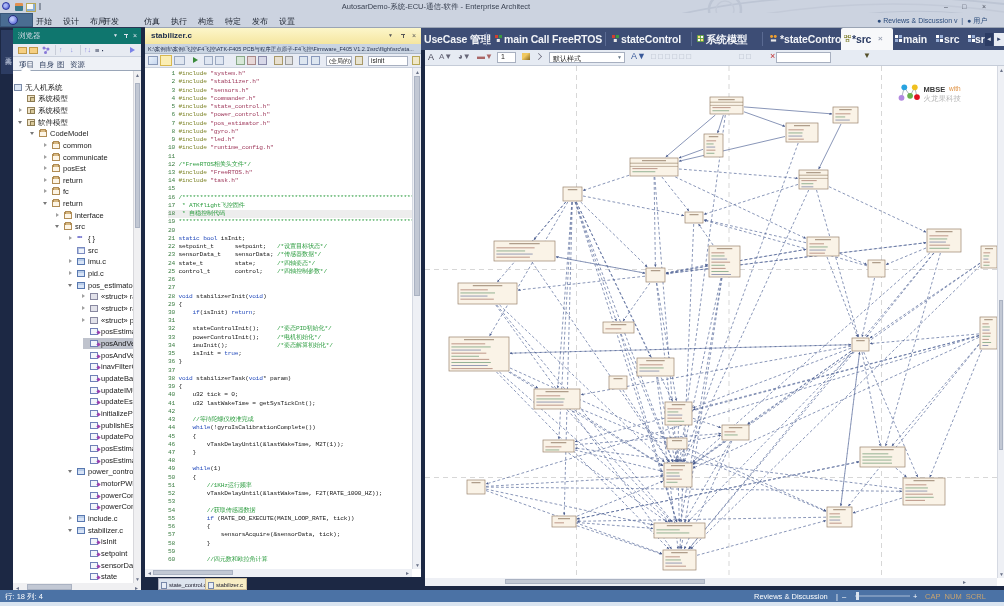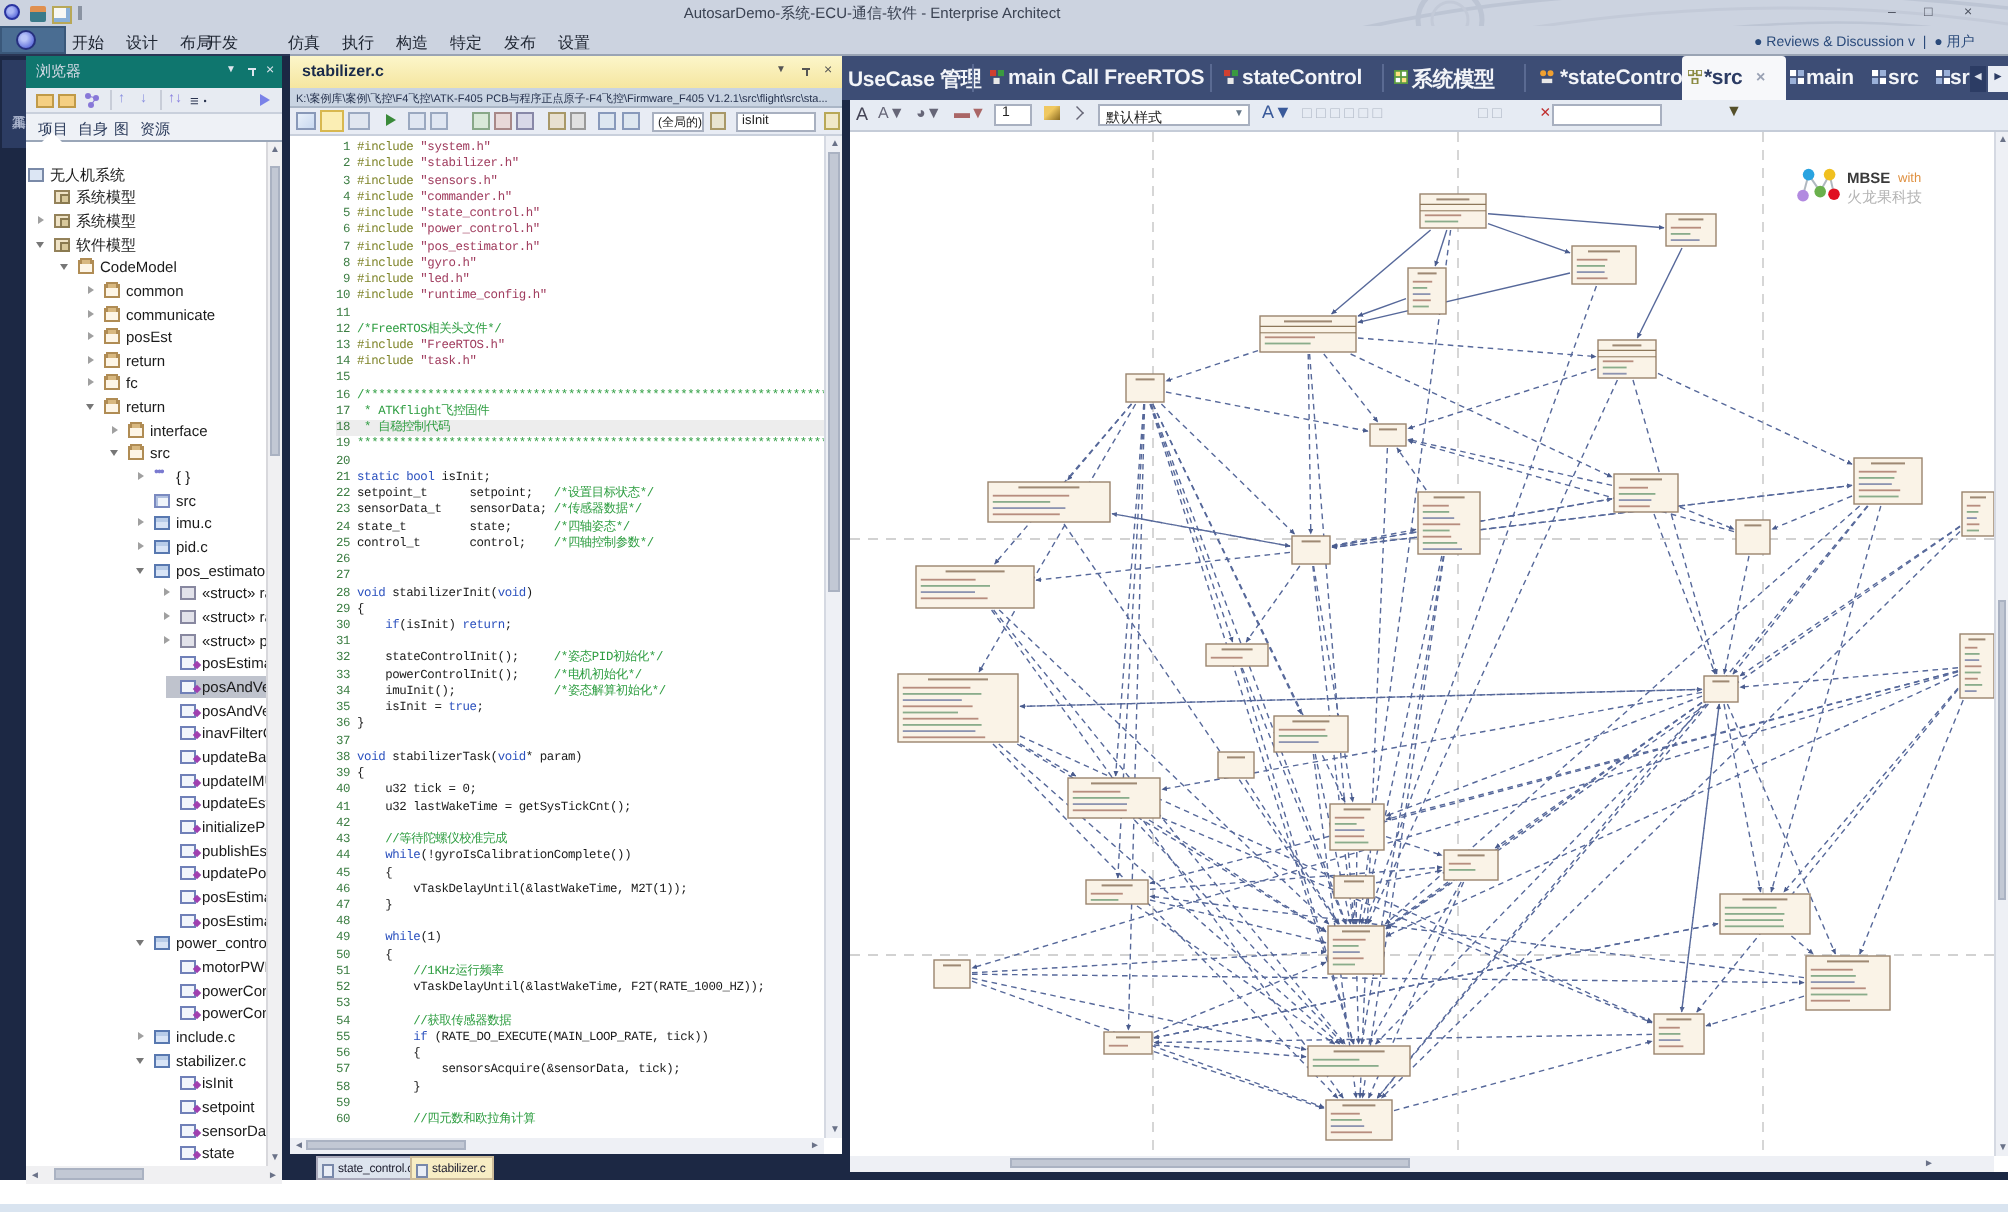--- a/index.html
+++ b/index.html
@@ -882,13 +882,22 @@
 <div class="abs sbtrack" id="dvs">
       <span class="sbar" style="left:1px;top:1px">▲</span>
       <div class="sbthumb" style="left:1px;top:234px;width:4px;height:150px"></div>
       <span class="sbar" style="left:1px;bottom:1px">▼</span>
     </div>
 <div class="abs sbtrack" id="dhs">
       <div class="sbthumb" style="left:80px;top:1px;width:200px;height:5px"></div>
       <span class="sbar" style="right:30px;top:1px">►</span>
     </div>
 <div class="abs" id="dbot"></div>
+<div class="abs" id="status">
+  <span class="abs" style="left:5px;top:2px">行: 18 列: 4</span>
+  <span class="abs" style="left:754px;top:2px">Reviews &amp; Discussion</span>
+  <span class="abs" style="left:836px;top:2px">|&nbsp;&nbsp;–</span>
+  <div class="abs" style="left:855px;top:5px;width:55px;height:2px;background:#7a97bd"></div>
+  <div class="abs" style="left:856px;top:2px;width:3px;height:8px;background:#d8e2ee"></div>
+  <span class="abs" style="left:913px;top:2px">+</span>
+  <span class="abs" style="left:925px;top:2px;color:#c8a470">CAP&nbsp;&nbsp;NUM&nbsp;&nbsp;SCRL</span>
+</div>
 <div class="abs" id="bstrip"></div>
 </div>
 </body></html>

